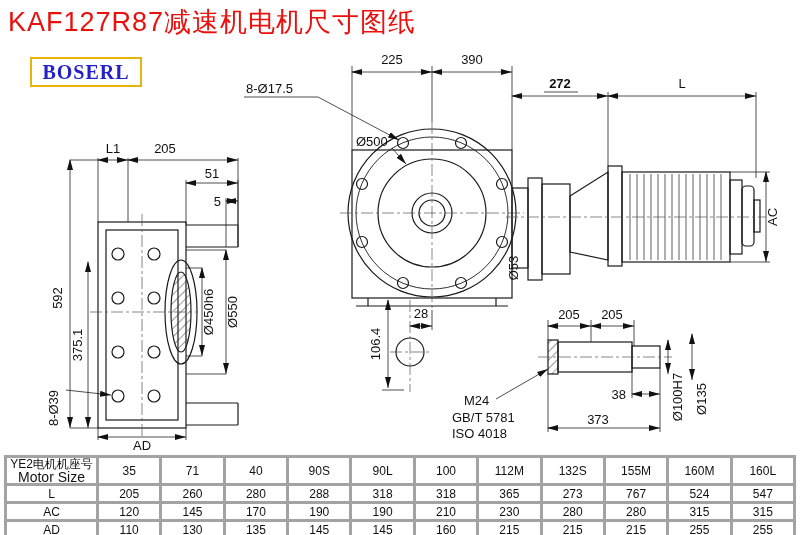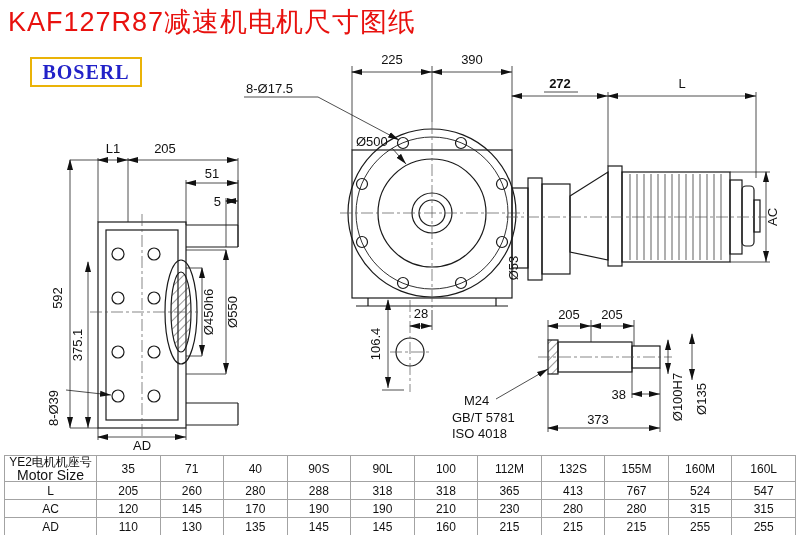--- a/index.html
+++ b/index.html
@@ -9,21 +9,21 @@
   .logo-box{position:absolute;left:30px;top:57px;width:112px;height:30px;border:2px solid #eab308;
     display:flex;align-items:center;justify-content:center;color:#2222c8;font-weight:bold;
     font-family:"Liberation Serif",serif;font-size:20px;letter-spacing:1px}
   svg.drawing{position:absolute;left:0;top:0}
   svg text{font-family:"Liberation Sans",sans-serif;font-size:13px;fill:#111;stroke:none}
   .geo{stroke:#1a1a1a;fill:none;stroke-width:1.2}
   .thin{stroke:#222;fill:none;stroke-width:0.8}
   .cl{stroke:#555;fill:none;stroke-width:0.7;stroke-dasharray:12 3 3 3}
   table.dim-table{position:absolute;left:4px;top:455px;width:792px;border-collapse:collapse;
     font-size:12px;text-align:center;table-layout:fixed}
-  table.dim-table td{border:1px solid #a3a3a3;height:18px;padding:0 1px;overflow:hidden}
+  table.dim-table td{border:3px solid #a3a3a3;height:18px;padding:0 1px;overflow:hidden}
   table.dim-table td.lbl{width:92px}
   table.dim-table tr.hdr td{height:26px}
   .lbl .cn{font-size:12px;line-height:13px}
   .lbl .en{font-size:14px;line-height:12px}
 </style>
 </head>
 <body>
 
 <div class="title">KAF127R87减速机电机尺寸图纸</div>
 <div class="logo-box">
@@ -212,21 +212,21 @@
   </tr>
   <tr>
     <td class="lbl">L</td>
     <td>205</td>
     <td>260</td>
     <td>280</td>
     <td>288</td>
     <td>318</td>
     <td>318</td>
     <td>365</td>
-    <td>413</td>
+    <td>273</td>
     <td>767</td>
     <td>524</td>
     <td>547</td>
   </tr>
   <tr>
     <td class="lbl">AC</td>
     <td>120</td>
     <td>145</td>
     <td>170</td>
     <td>190</td>

